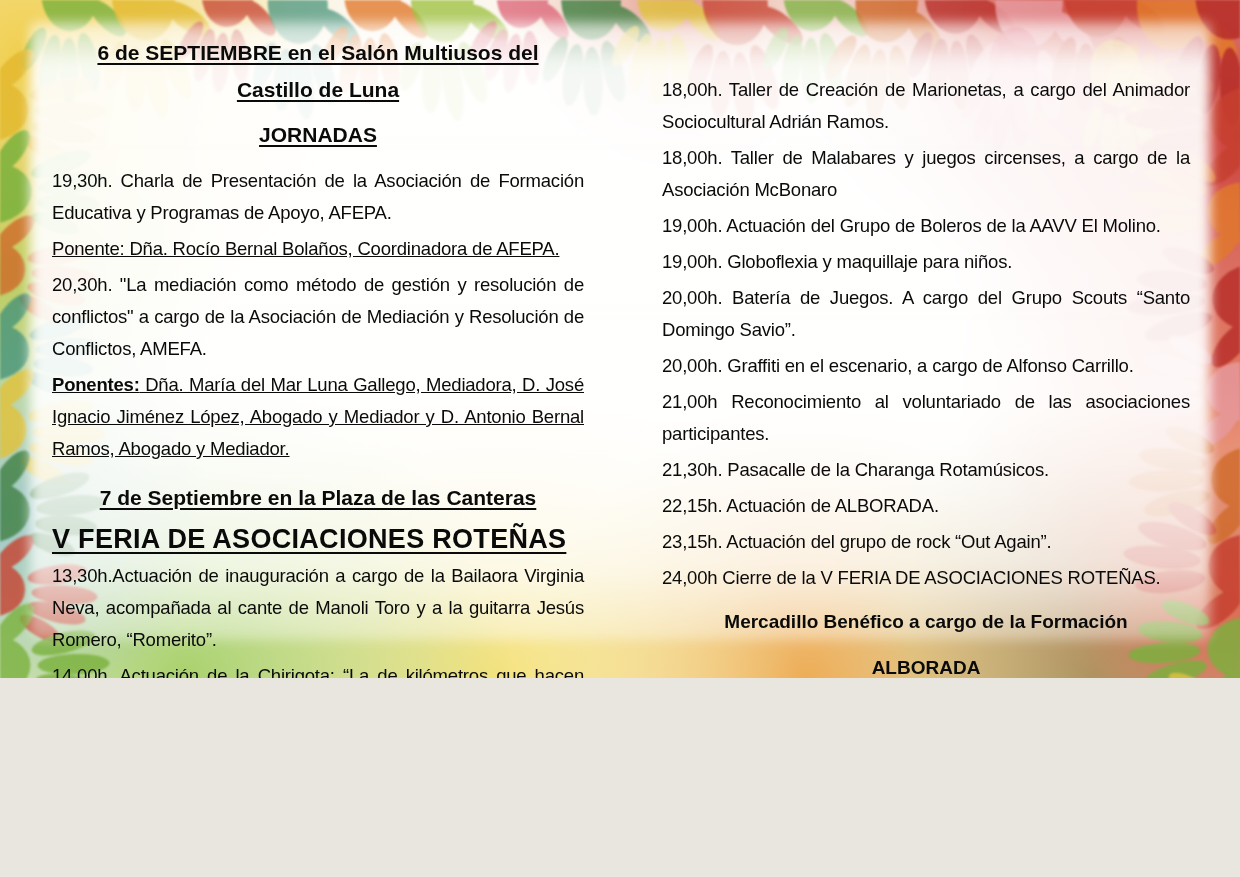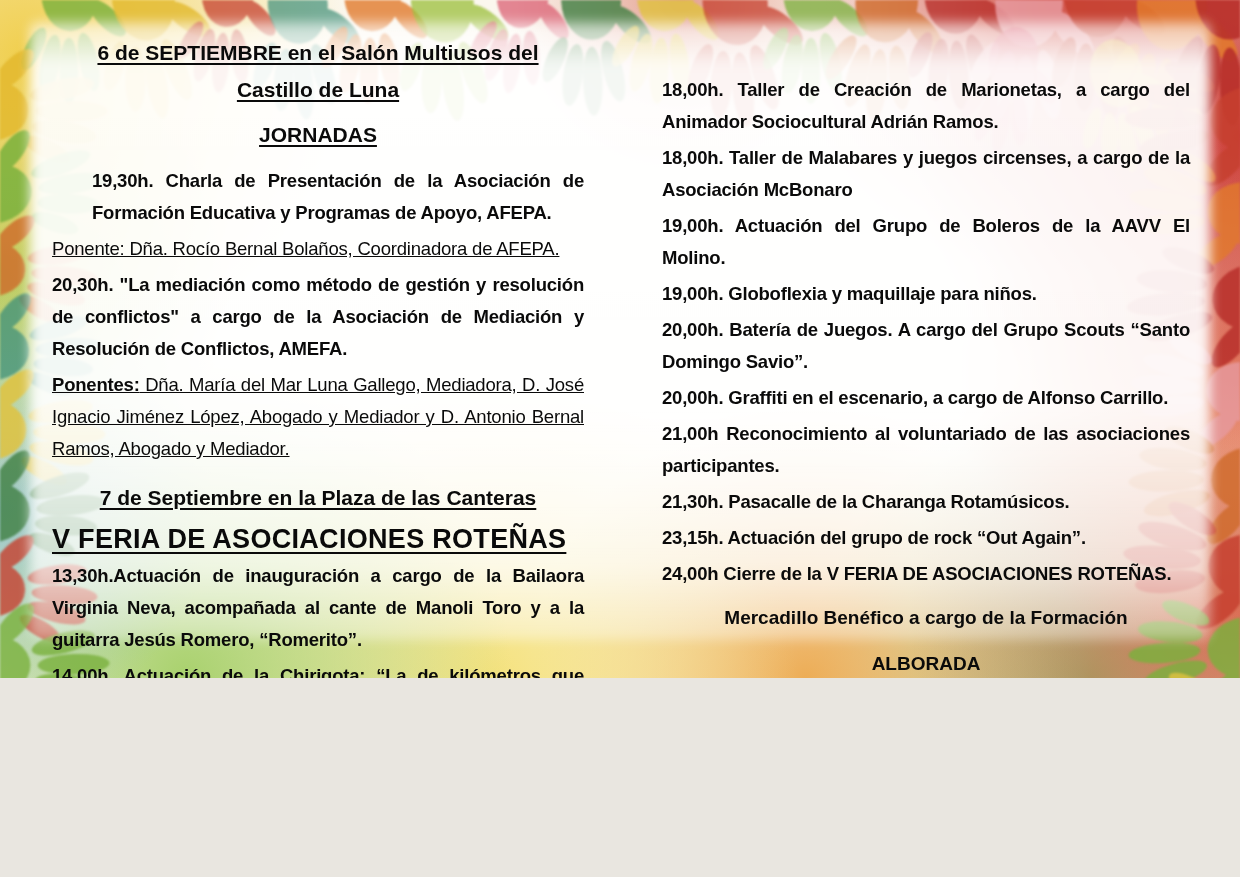--- a/index.html
+++ b/index.html
@@ -47,24 +47,24 @@
     font-size:21px;line-height:37px;font-weight:700;text-align:center;
     text-decoration:underline;text-underline-offset:3px;
   }
   .h-sub{margin-top:8px;}
   .h-gap{margin-top:14px;}
   .h-feria{
     margin-top:3px;font-size:27px;line-height:41px;font-weight:700;text-align:left;
     text-decoration:underline;text-underline-offset:4px;letter-spacing:.3px;
   }
   p.item{
-    margin:0 0 4px;font-size:18.5px;line-height:32px;font-weight:700;
+    margin:0 0 4px;font-size:18.5px;line-height:32px;font-weight:400;
     text-align:justify;letter-spacing:-.2px;
   }
-  p.first{margin-top:12px;margin-left:40px;}
+  p.first{margin-top:12px;}
   p.first-feria{margin-top:8px;}
   p.reg{font-weight:400;text-decoration:underline;}
   p.reg .b{font-weight:700;}
   .center-line{
     margin-top:14px;font-size:19px;line-height:32px;font-weight:700;text-align:center;
   }
   .center-line.gap1{margin-top:12px;}
 </style>
 </head>
 <body>
@@ -166,20 +166,21 @@
 
   <div class="col col-right">
     <p class="item">18,00h. Taller de Creación de Marionetas, a cargo del Animador Sociocultural Adrián Ramos.</p>
     <p class="item">18,00h. Taller de Malabares y juegos circenses, a cargo de la Asociación McBonaro</p>
     <p class="item">19,00h. Actuación del Grupo de Boleros de la AAVV El Molino.</p>
     <p class="item">19,00h. Globoflexia y maquillaje para niños.</p>
     <p class="item">20,00h. Batería de Juegos. A cargo del Grupo Scouts “Santo Domingo Savio”.</p>
     <p class="item">20,00h. Graffiti en el escenario, a cargo de Alfonso Carrillo.</p>
     <p class="item">21,00h Reconocimiento al voluntariado de las asociaciones participantes.</p>
     <p class="item">21,30h. Pasacalle de la Charanga Rotamúsicos.</p>
+    <p class="item">22,15h. Actuación de ALBORADA.</p>
     <p class="item">23,15h. Actuación del grupo de rock “Out Again”.</p>
     <p class="item">24,00h Cierre de la V FERIA DE ASOCIACIONES ROTEÑAS.</p>
 
     <div class="center-line gap1">Mercadillo Benéfico a cargo de la Formación</div>
     <div class="center-line">ALBORADA</div>
     <div class="center-line">Barra en beneficio de las Asociaciones</div>
   </div>
 
 </div>
 

